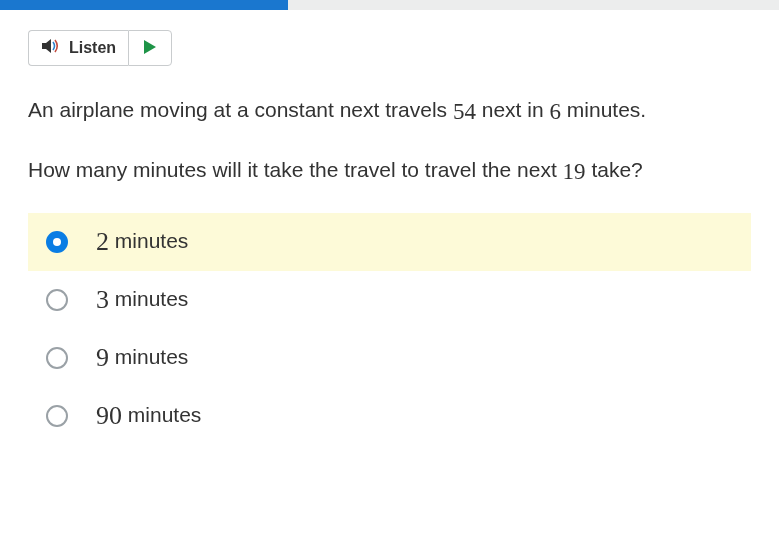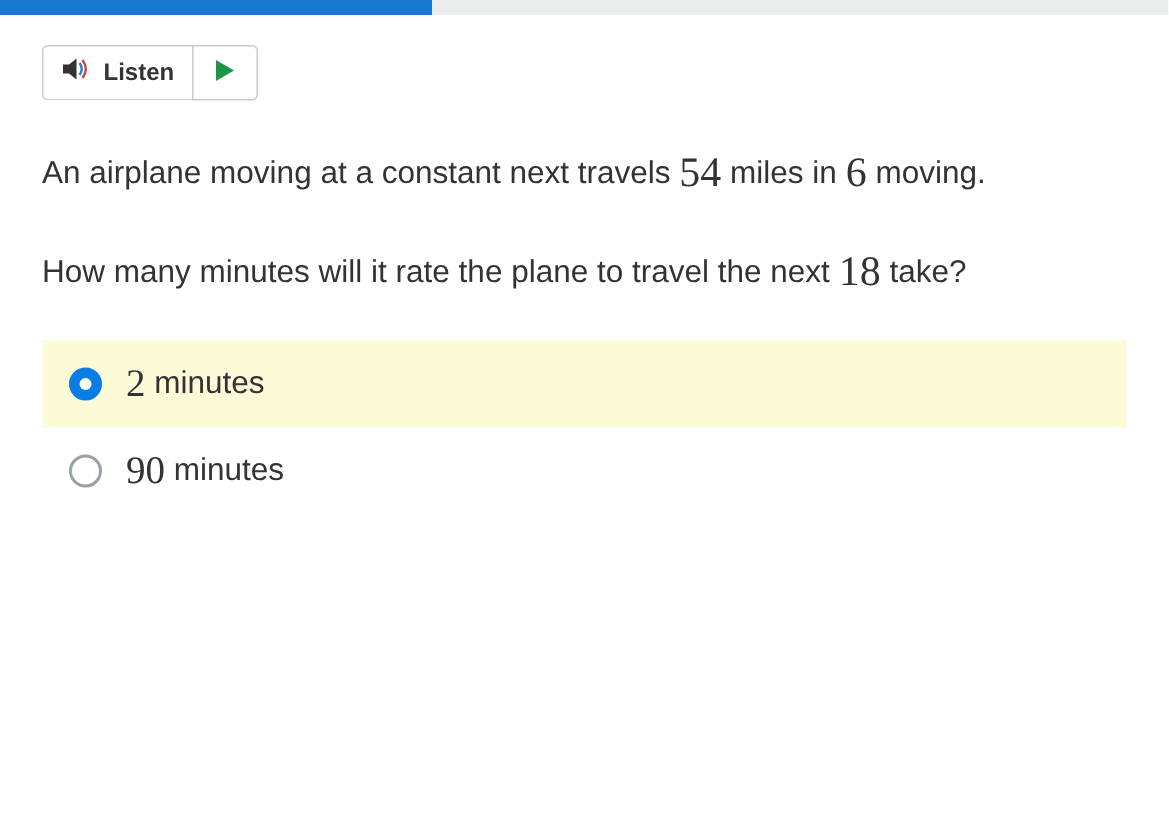--- a/index.html
+++ b/index.html
@@ -52,31 +52,31 @@
     cursor: pointer;
   }
   .question-text {
     font-size: 21px;
     color: #333;
     line-height: 1.5;
     margin-bottom: 24px;
   }
   .math-num {
     font-family: Georgia, "Times New Roman", serif;
-    font-size: 28px;
+    font-size: 23px;
     vertical-align: -2px;
   }
   .options {
     margin-top: 6px;
   }
   .option {
     display: flex;
     align-items: center;
     padding: 14px 18px;
-    gap: 16px;
+    gap: 28px;
     cursor: pointer;
   }
   .option.selected {
     background: #fdfad8;
   }
   .radio {
     width: 22px;
     height: 22px;
     border: 2px solid #9aa1a6;
     border-radius: 50%;
@@ -126,40 +126,54 @@
     <button class="play-btn">
       <span>
         <svg width="14" height="16" viewBox="0 0 14 16">
           <path d="M1 1 L13 8 L1 15 Z" fill="#1e9447"></path>
         </svg>
       </span>
     </button>
   </div>
 
   <p class="question-text">
-    <span>An airplane moving at a constant next travels </span><span class="math-num">54</span><span> miles in </span><span class="math-num">6</span><span> moving.</span>
+    <span>An airplane moving at a constant next travels </span><span class="math-num">54</span><span> next in </span><span class="math-num">6</span><span> minutes.</span>
   </p>
 
   <p class="question-text">
-    <span>How many minutes will it rate the plane to travel the next </span><span class="math-num">18</span><span> take?</span>
+    <span>How many minutes will it take the travel to travel the next </span><span class="math-num">19</span><span> take?</span>
   </p>
 
   <div class="options">
 
     <div class="option selected">
       <span class="radio">
           <span class="radio-inner"></span>
         </span>
       <span class="option-label">
         <span class="math-num">2</span>
         <span>minutes</span>
       </span>
     </div>
 
+    <div class="option">
+      <span class="radio"></span>
+      <span class="option-label">
+        <span class="math-num">3</span>
+        <span>minutes</span>
+      </span>
+    </div>
 
+    <div class="option">
+      <span class="radio"></span>
+      <span class="option-label">
+        <span class="math-num">9</span>
+        <span>minutes</span>
+      </span>
+    </div>
 
     <div class="option">
       <span class="radio"></span>
       <span class="option-label">
         <span class="math-num">90</span>
         <span>minutes</span>
       </span>
     </div>
 
   </div>

